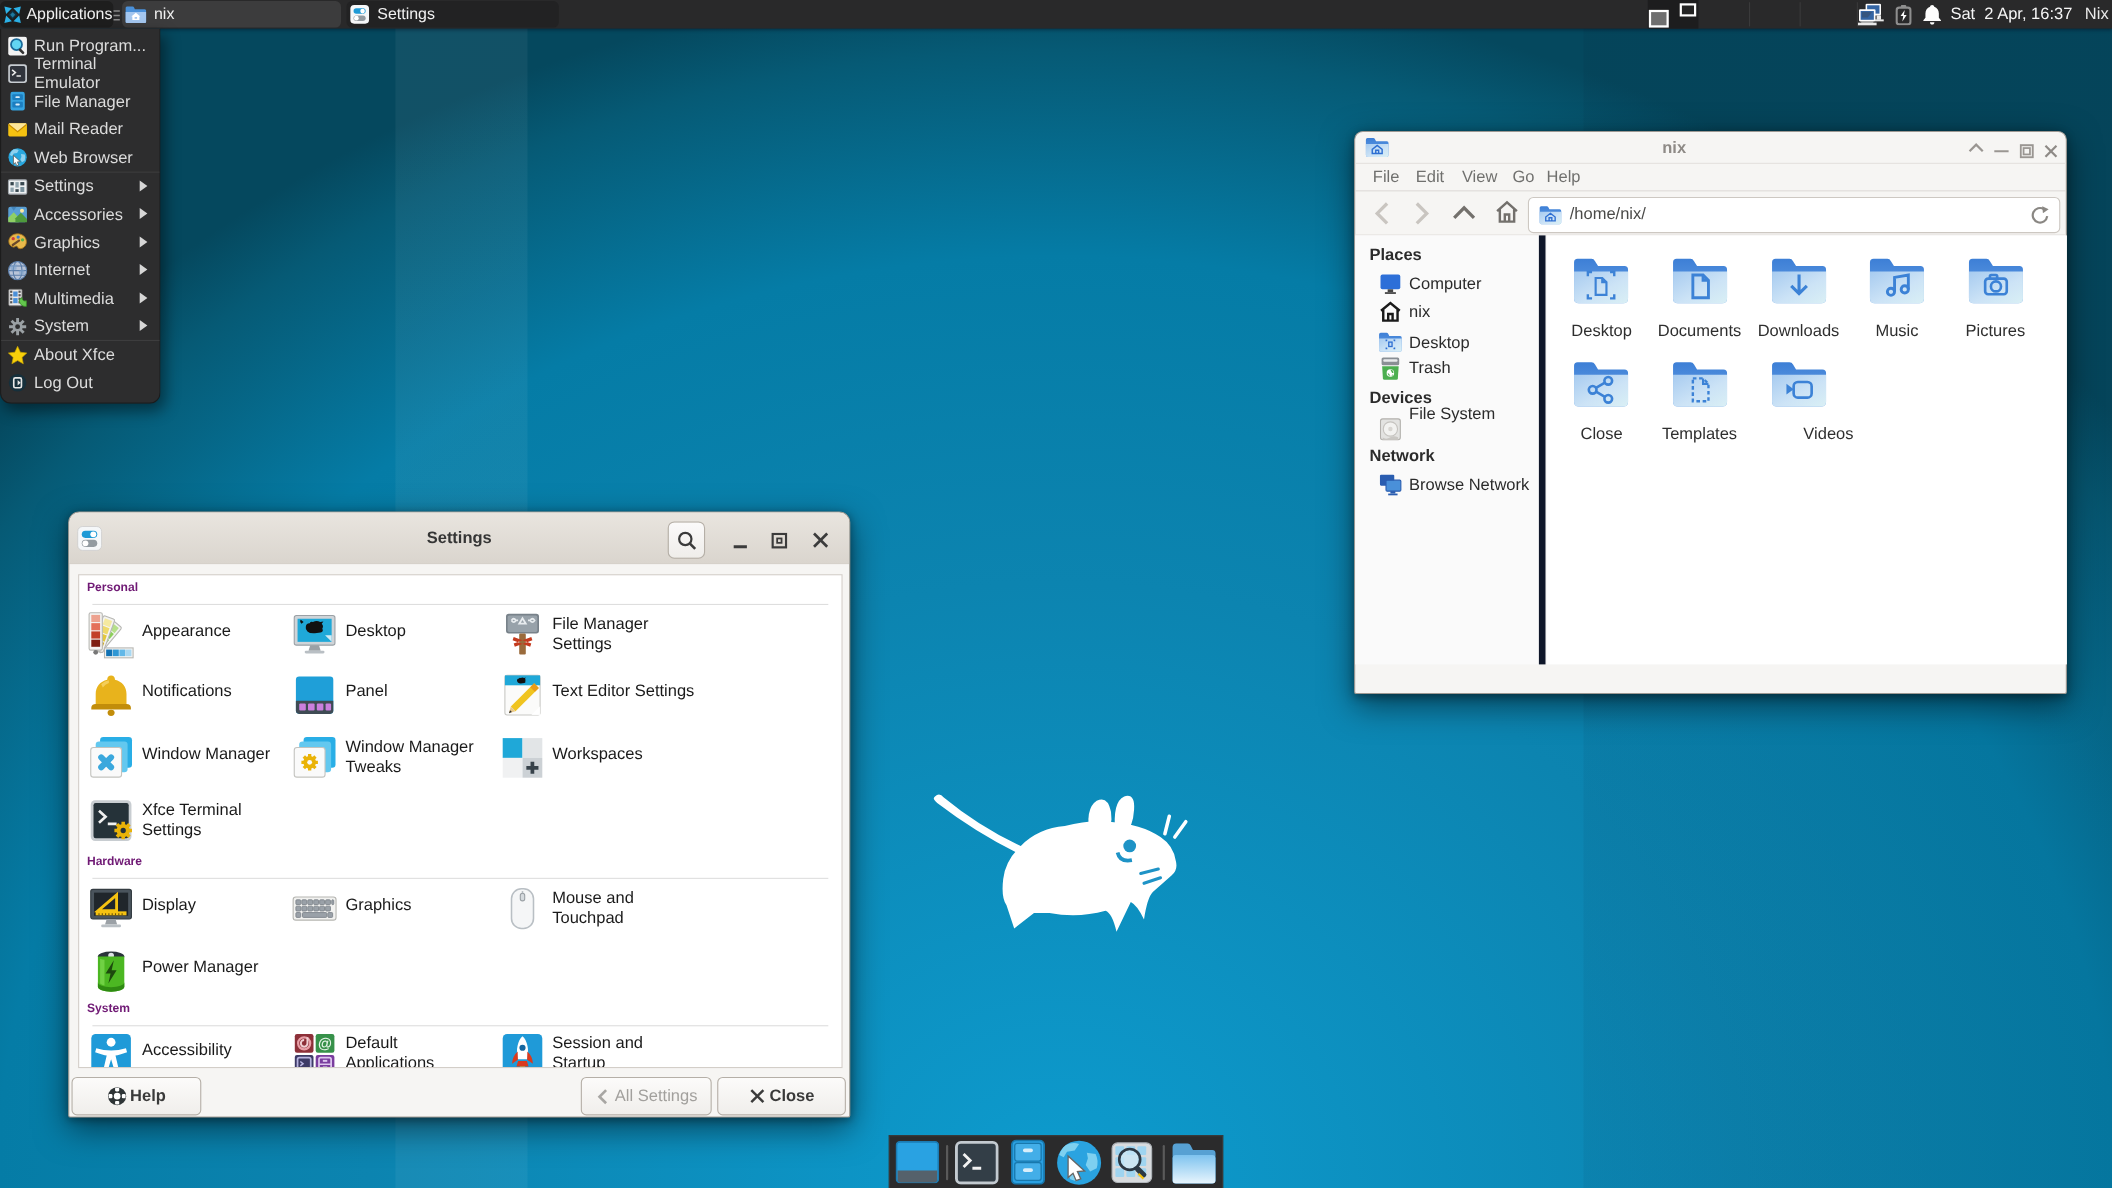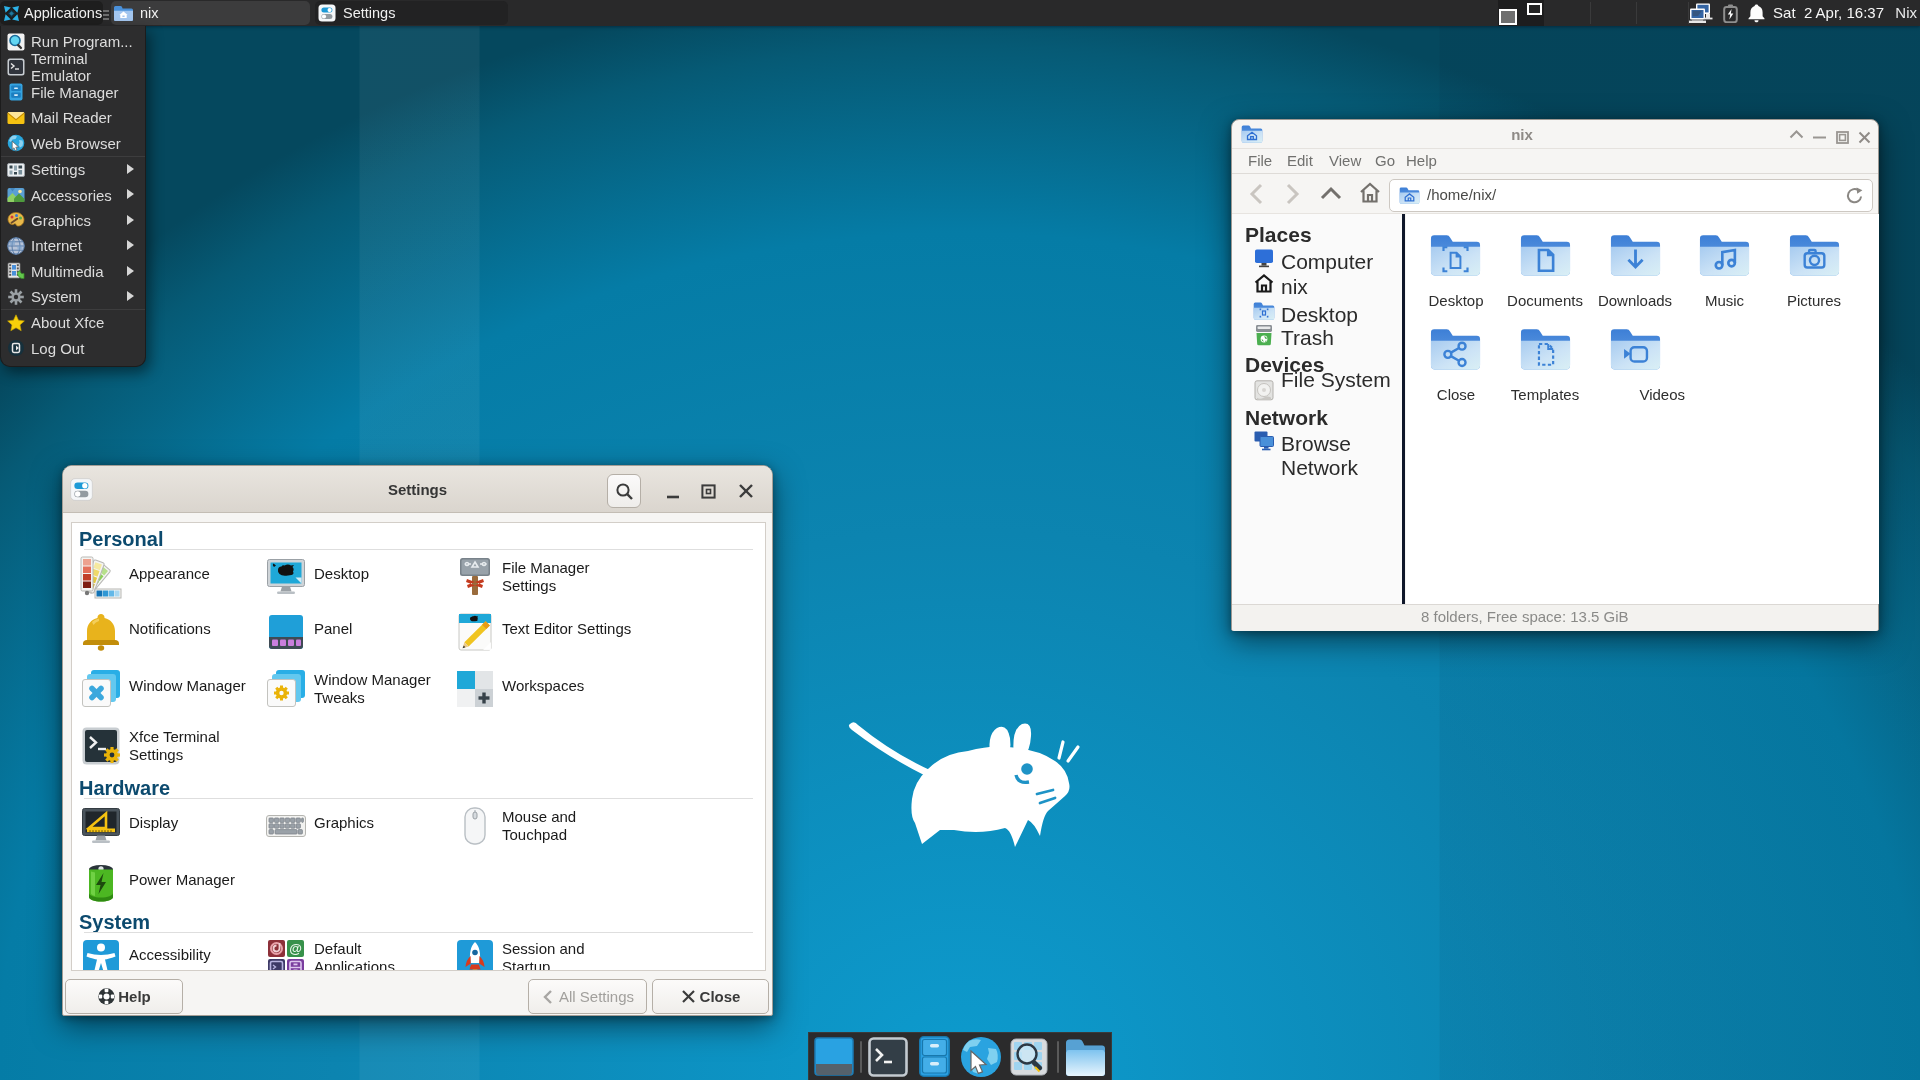--- a/index.html
+++ b/index.html
@@ -31,21 +31,21 @@
 .mi .mic{width:18px;height:18px;margin-left:6px;margin-right:6px;flex:0 0 18px;}
 .msep{height:1px;background:#3d3d3e;margin:0;}
 .marrow{position:absolute;right:11px;top:7px;width:0;height:0;
  border-left:7px solid #d6d6d6;border-top:5.5px solid transparent;border-bottom:5.5px solid transparent;}
 
 .win{position:absolute;box-shadow:0 10px 30px rgba(0,0,0,0.5), 0 2px 8px rgba(0,0,0,0.35);}
 
 #dock{position:absolute;left:808px;top:1032px;width:304px;height:48px;background:#2b2b2c;border:1px solid #3a3a3a;border-bottom:none;display:flex;align-items:center;}
 .dsep{width:2px;height:32px;background:#5a5a5a;margin:0 6px;border-radius:1px;}
 .sbtn{display:flex;align-items:center;justify-content:center;background:linear-gradient(#fcfbfa,#f0eeeb);border:1px solid #b5afa7;border-radius:5px;font-size:15px;color:#3a3a3a;}
-.shead{position:absolute;font-weight:bold;font-size:20px;color:#0c4a6e;}
+.shead{position:absolute;font-weight:bold;font-size:11px;color:#701a75;}
 .sline{position:absolute;height:1px;background:#dedede;left:12px;right:12px;}
 .sitem{position:absolute;font-size:15px;color:#1a1a1a;line-height:18px;}
 .sic{width:44px;height:44px;}
 </style>
 </head>
 <body>
 <div id="desk">
   <svg id="mouse" class="abs" style="left:840px;top:705px" width="250" height="150" viewBox="0 0 250 150">
       <g fill="#fff">
         <path d="M10 19 Q14 15 18 20 Q52 48 92 66 L94 70 Q89 74 84 70 Q46 51 12 25 Q7 21 10 19 Z"></path>
@@ -132,21 +132,21 @@
             <path fill="url(#flight)" d="M0.7 17 L0.7 6.8 L21.3 6.8 L21.3 17 Q21.3 18.7 19.6 18.7 L2.4 18.7 Q0.7 18.7 0.7 17 Z"></path>
             <path fill="none" stroke="#2e6fd2" stroke-width="1.3" d="M6.5 15.5 L6.5 11.8 L11 8.3 L15.5 11.8 L15.5 15.5 Z M9.7 15.5 L9.7 12.6 L12.3 12.6 L12.3 15.5"></path>
           </svg>
         <span style="position:absolute;left:37px;top:6px;font-size:15px;color:#4a4a48">/home/nix/</span>
         <svg class="abs" style="left:455px;top:7px" width="19" height="19" viewBox="0 0 19 19">
             <path d="M13.2 3.2 A6.6 6.6 0 1 0 16.1 9.5" fill="none" stroke="#8a8783" stroke-width="2"></path>
             <path fill="#8a8783" d="M11.6 0.4 L17.4 3.2 L12.2 6.8 Z"></path>
           </svg>
       </div>
     </div>
-    <div style="position:absolute;left:0;top:94px;width:173px;height:390px;background:#fafafa;border-right:3px solid #0f172a;font-size:21px;color:#2b2b2b">
+    <div style="position:absolute;left:0;top:94px;width:173px;height:390px;background:#fafafa;border-right:6px solid #0f172a;font-size:15px;color:#2b2b2b">
       <div style="position:absolute;left:13px;top:9px;font-weight:bold">Places</div>
       <div style="position:absolute;left:13px;top:139px;font-weight:bold">Devices</div>
       <div style="position:absolute;left:13px;top:192px;font-weight:bold">Network</div>
       <svg class="abs" style="left:21px;top:34px" width="22" height="21" viewBox="0 0 22 21">
           <rect x="2" y="1.5" width="18" height="13.5" rx="1.8" fill="#2d6fd8"></rect>
           <rect x="8.5" y="15" width="5" height="2.6" fill="#444"></rect>
           <rect x="6" y="17.6" width="10" height="1.6" fill="#444"></rect>
         </svg>
       <div style="position:absolute;left:49px;top:36px">Computer</div>
       <svg class="abs" style="left:21px;top:59px" width="22" height="21" viewBox="0 0 22 21">
@@ -238,23 +238,20 @@
           <path fill="none" stroke="#3c82d6" stroke-width="1.8" d="M26.5 16.5 L26.5 21 L31 21"></path>
         </svg>
       <div style="position:absolute;left:89px;top:172px;width:100px;text-align:center">Templates</div>
       <svg class="abs" style="left:203px;top:112px" width="53" height="48" viewBox="0 0 48 44">
           <use href="#fbase"></use>
           <rect x="19.5" y="19.5" width="15" height="13" rx="3.5" fill="none" stroke="#3c82d6" stroke-width="2.2"></rect>
           <path fill="#3c82d6" d="M13.5 21 L19.5 25.5 L13.5 30 Z"></path>
         </svg>
       <div style="position:absolute;left:179px;top:172px;width:100px;text-align:right">Videos</div>
     </div>
-    <div style="position:absolute;left:0;top:484px;width:100%;height:27px;background:#f3f2ef;border-top:1px solid #dbd8d4;border-radius:0 0 2px 2px;font-size:15px;color:#8a8a88">
-        <span style="position:absolute;left:189px;top:3px">8 folders, Free space: 13.5 GiB</span>
-      </div>
   </div>
   <div id="settings" class="win" style="left:62px;top:465px;width:711px;height:551px;background:#f6f5f3;border:1px solid #a39d95;border-radius:10px 10px 2px 2px;">
     <div style="position:absolute;left:0;top:0;width:100%;height:47px;background:linear-gradient(#e9e5df,#dad5ce);border-bottom:1px solid #c3bdb4;border-radius:9px 9px 0 0;">
       <svg class="abs" style="left:7px;top:12px" width="23" height="23" viewBox="0 0 18 18">
           <rect x="0.5" y="0.5" width="17" height="17" rx="3.5" fill="#f5f7f9" stroke="#c8c8c8" stroke-width="0.5"></rect>
           <rect x="3.4" y="3.6" width="11" height="5" rx="2.5" fill="#1e9ad6"></rect>
           <circle cx="11.6" cy="6.1" r="2.1" fill="#fff"></circle>
           <rect x="3.4" y="10" width="11" height="5" rx="2.5" fill="#939ba1"></rect>
           <circle cx="6" cy="12.5" r="2.1" fill="#fff"></circle>
         </svg>

